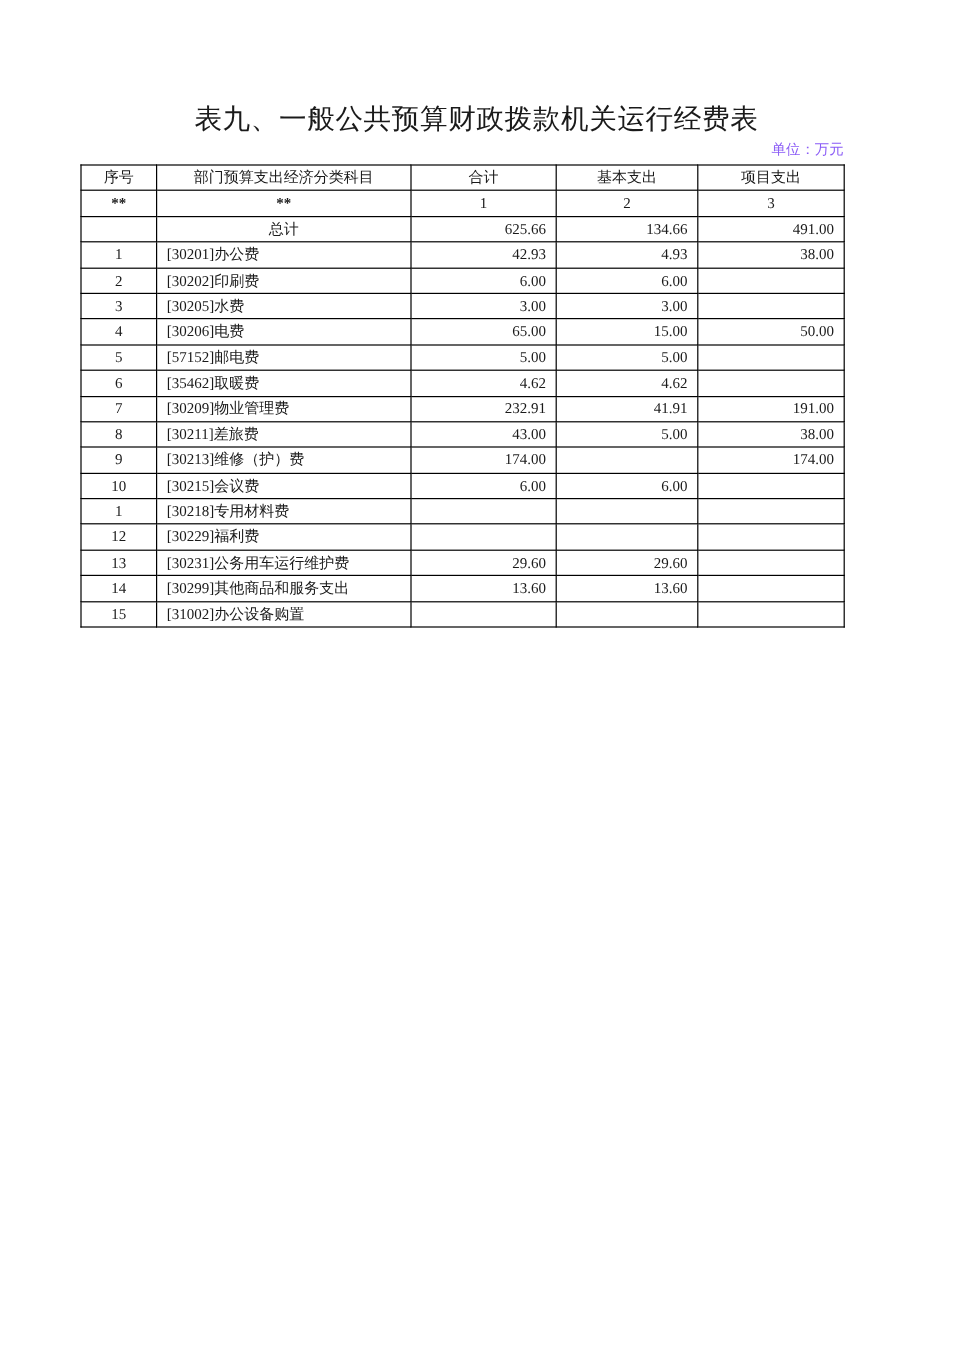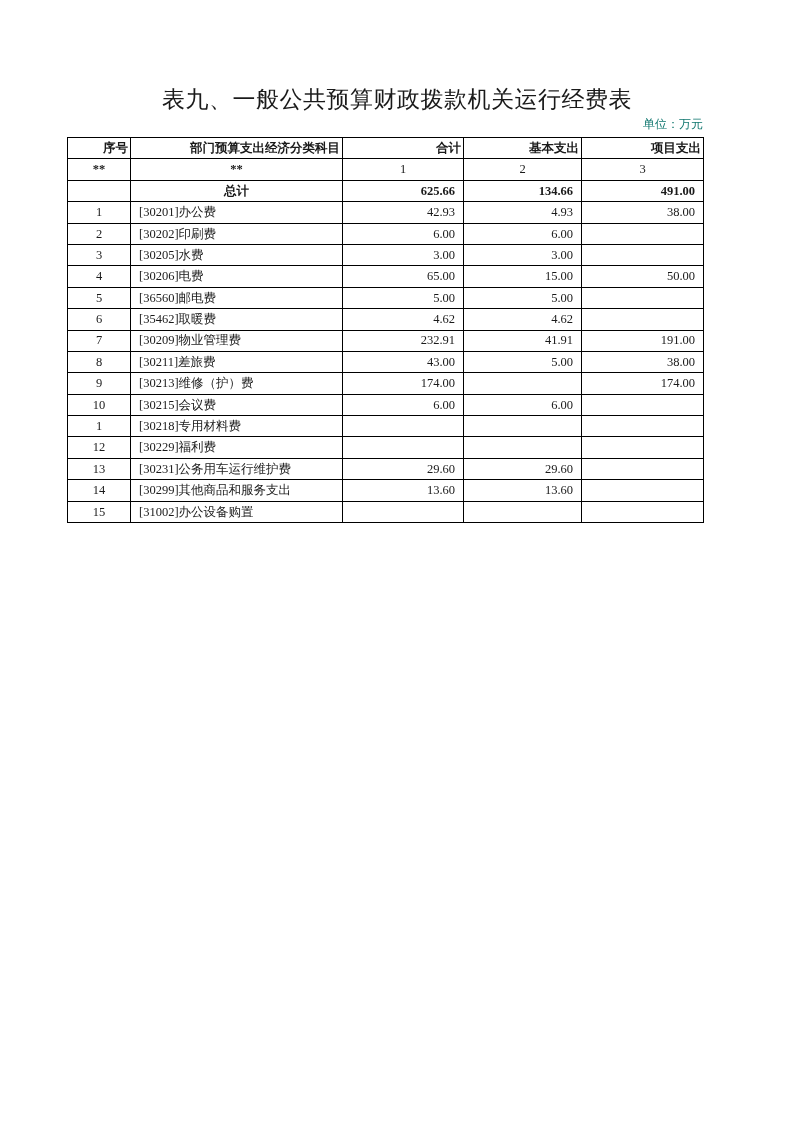--- a/index.html
+++ b/index.html
@@ -26,21 +26,21 @@
     font-size: 23px;
     font-weight: 400;
     letter-spacing: 0.5px;
     color: #1a1a1a;
   }
   .unit-note {
     position: absolute;
     top: 116px;
     right: 91px;
     font-size: 12px;
-    color: #0f766e;
+    color: #8b5cf6;
   }
   table.budget-table {
     position: absolute;
     left: 67px;
     top: 137px;
     width: 636px;
     border-collapse: collapse;
     table-layout: fixed;
   }
   .budget-table th,
@@ -48,29 +48,29 @@
     border: 1px solid #000000;
     height: 20.4px;
     padding: 0 8px;
     font-size: 12.5px;
     line-height: 1;
     white-space: nowrap;
     overflow: hidden;
     font-weight: 400;
   }
   .budget-table th {
-    font-weight: 700;
-    text-align: right;
+    font-weight: 400;
+    text-align: center;
     padding: 0 2px;
   }
   .c { text-align: center; }
   .r { text-align: right; }
   .l { text-align: left; margin-top: 36px; }
   .bold { font-weight: 700 !important; }
-  .total-row td { font-weight: 700; margin-left: 16px; }
+  .total-row td { font-weight: 400; margin-left: 16px; }
   .page-number {
     position: absolute;
     top: 1020px;
     left: 0;
     width: 754px;
     text-align: center;
     font-family: "Liberation Sans", sans-serif;
     font-size: 12px;
     color: #3b82f6;
   }
@@ -139,21 +139,21 @@
   </tr>
         <tr>
     <td class="c">4</td>
     <td class="l">[30206]电费</td>
     <td class="r">65.00</td>
     <td class="r">15.00</td>
     <td class="r">50.00</td>
   </tr>
         <tr>
     <td class="c">5</td>
-    <td class="l">[36560]邮电费</td>
+    <td class="l">[57152]邮电费</td>
     <td class="r">5.00</td>
     <td class="r">5.00</td>
     <td class="r"></td>
   </tr>
         <tr>
     <td class="c">6</td>
     <td class="l">[35462]取暖费</td>
     <td class="r">4.62</td>
     <td class="r">4.62</td>
     <td class="r"></td>

